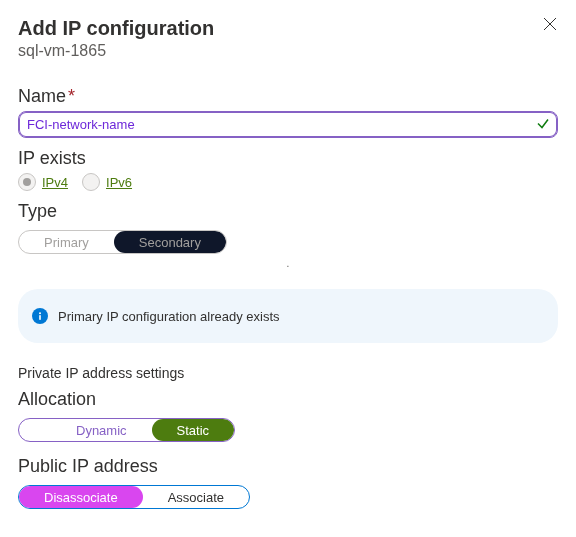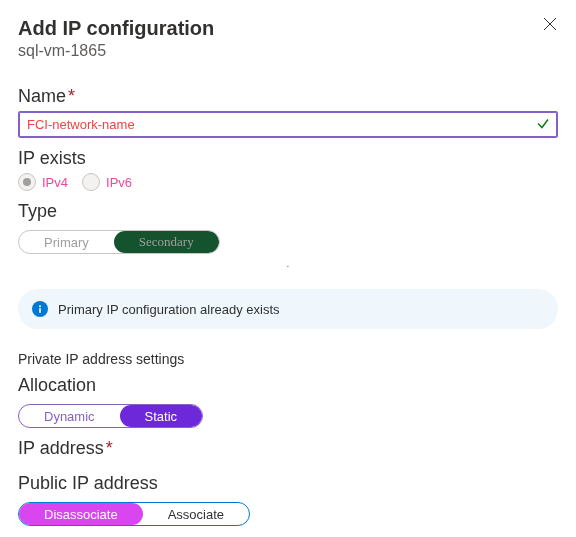--- a/index.html
+++ b/index.html
@@ -44,25 +44,25 @@
     .field-label {
       font-size: 18px;
       color: #323130;
       margin-bottom: 4px;
       display: block;
     }
     .required { color: #a4262c; margin-left: 2px; }
     .text-input {
       width: 100%;
       border: 1px solid #605e5c;
-      border-radius: 2px;
+      border-radius: 8px;
       padding: 5px 32px 5px 8px;
       font-size: 13px;
       font-family: inherit;
-      color: #ef4444;
+      color: #6d28d9;
       outline: none;
     }
     .text-input.name-focus { border-color: #8661c5; border-width: 1px; box-shadow: 0 0 0 1px #8661c5 inset; }
     .text-input.ip-focus { border-color: #a4262c; }
     .input-wrap { position: relative; }
     .valid-check {
       position: absolute;
       right: 8px;
       top: 50%;
       transform: translateY(-50%);
@@ -80,21 +80,21 @@
       background: #fff;
     }
     .radio-circle.disabled { border-color: #c8c6c4; background: #f3f2f1; }
     .radio-circle.checked::after {
       content: "";
       width: 8px; height: 8px;
       border-radius: 50%;
       background: #a19f9d;
     }
     .radio-label { color: #323130; }
-    .radio-label.disabled { color: #ec4899; }
+    .radio-label.disabled { color: #4d7c0f; text-decoration: underline; }
 
     .pill-group {
       display: inline-flex;
       border: 1px solid #8a8886;
       border-radius: 14px;
       overflow: hidden;
       margin-top: 4px;
       height: 24px;
     }
     .pill-group.disabled { border-color: #c8c6c4; }
@@ -106,33 +106,33 @@
       cursor: pointer;
       font-family: inherit;
       color: #323130;
     }
     .pill.active {
       background: #d946ef;
       color: #fff;
       border-radius: 14px;
     }
     .pill.active-purple {
-      background: #6d28d9;
+      background: #4d7c0f;
       color: #fff;
       border-radius: 14px;
     }
     .pill.disabled {
       color: #a19f9d;
       cursor: default;
     }
-    .pill.active.disabled { background: #14532d; color: #a19f9d; font-family: Liberation Serif, serif; }
+    .pill.active.disabled { background: #0f172a; color: #a19f9d; }
 
     .info-banner {
       background: #eff6fc;
-      padding: 12px 14px;
+      padding: 19px 14px;
       margin: 20px 0 22px 0;
       display: flex;
       align-items: center;
       gap: 10px;
       font-size: 13px;
       border-radius: 20px;
     }
     .info-icon {
       width: 16px; height: 16px;
       background: #0078d4;
@@ -212,27 +212,26 @@
       </svg>
   </span>
   <span>Primary IP configuration already exists</span>
 </div>
 
 <div class="section-title">Private IP address settings</div>
 
 <div class="field">
   <label class="field-label">Allocation</label>
   <div class="pill-group" style="border-color:#8661c5;">
-    <button class="pill" style="color:#8661c5;">Dynamic</button>
+    <button class="pill" style="color:#8661c5;margin-left:32px;">Dynamic</button>
     <button class="pill active-purple">Static</button>
   </div>
 </div>
 
 <div class="field">
-  <label class="field-label"><span>IP address</span><span class="required">*</span></label>
 </div>
 
 <div class="field" style="margin-top:14px;">
   <label class="field-label">Public IP address</label>
   <div class="pill-group" style="border-color:#0078d4;">
     <button class="pill active">Disassociate</button>
     <button class="pill" style="color:#323130;">Associate</button>
   </div>
 </div>
 

